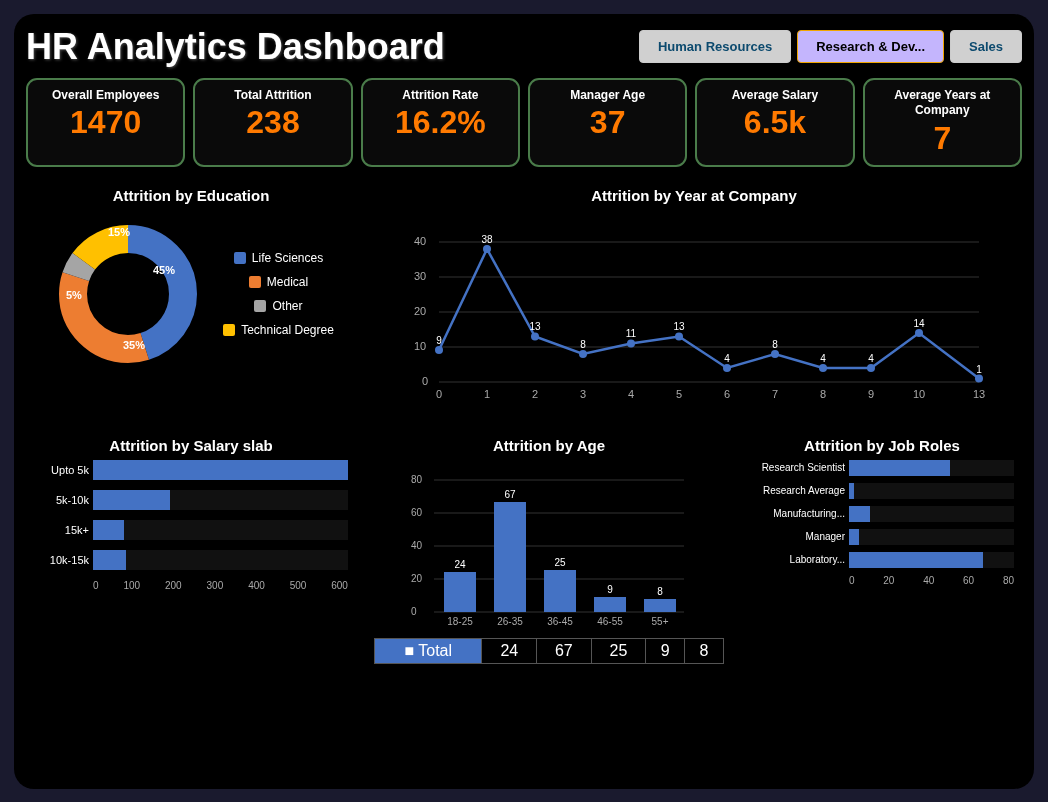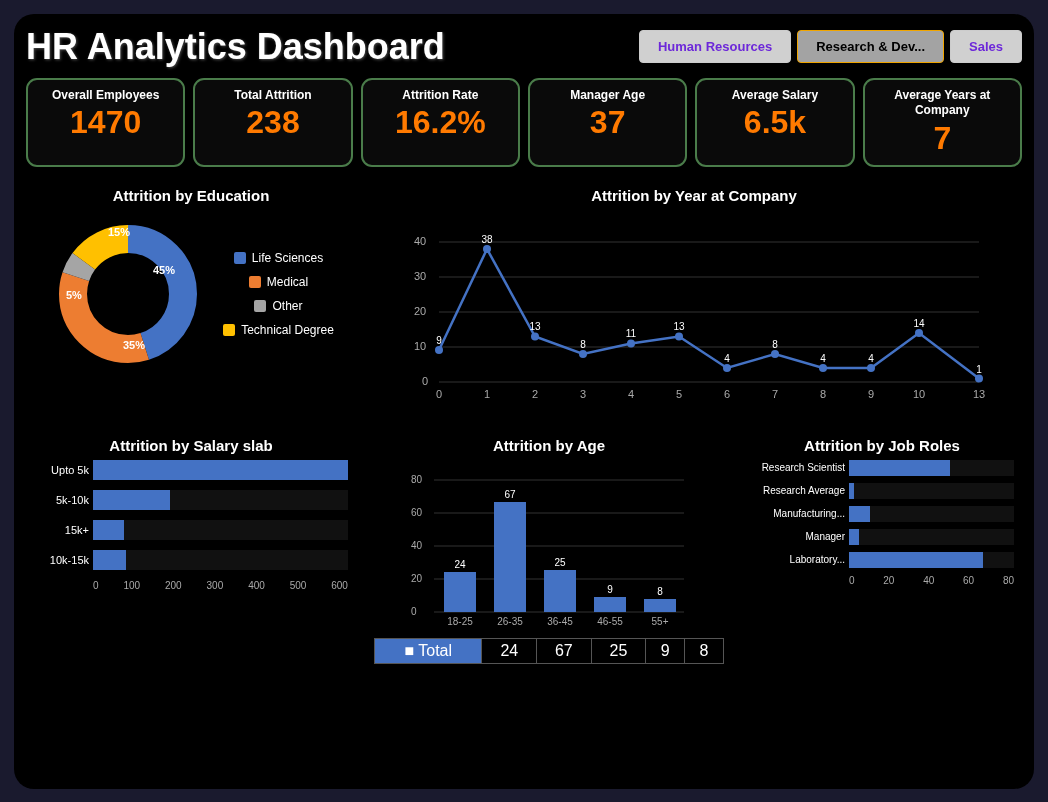--- a/index.html
+++ b/index.html
@@ -38,24 +38,24 @@
       gap: 6px;
     }
     .tab-btn {
       padding: 8px 18px;
       border: 1px solid #ccc;
       border-radius: 4px;
       cursor: pointer;
       font-size: 13px;
       font-weight: bold;
       background: #d0d0d0;
-      color: #6d28d9;
+      color: #0c4a6e;
     }
     .tab-btn.active {
-      background: #a3a3a3;
+      background: #c4b5fd;
       color: #000;
       border-color: #f0a500;
     }
     .kpi-row {
       display: flex;
       gap: 8px;
       margin-bottom: 12px;
     }
     .kpi-card {
       flex: 1;

